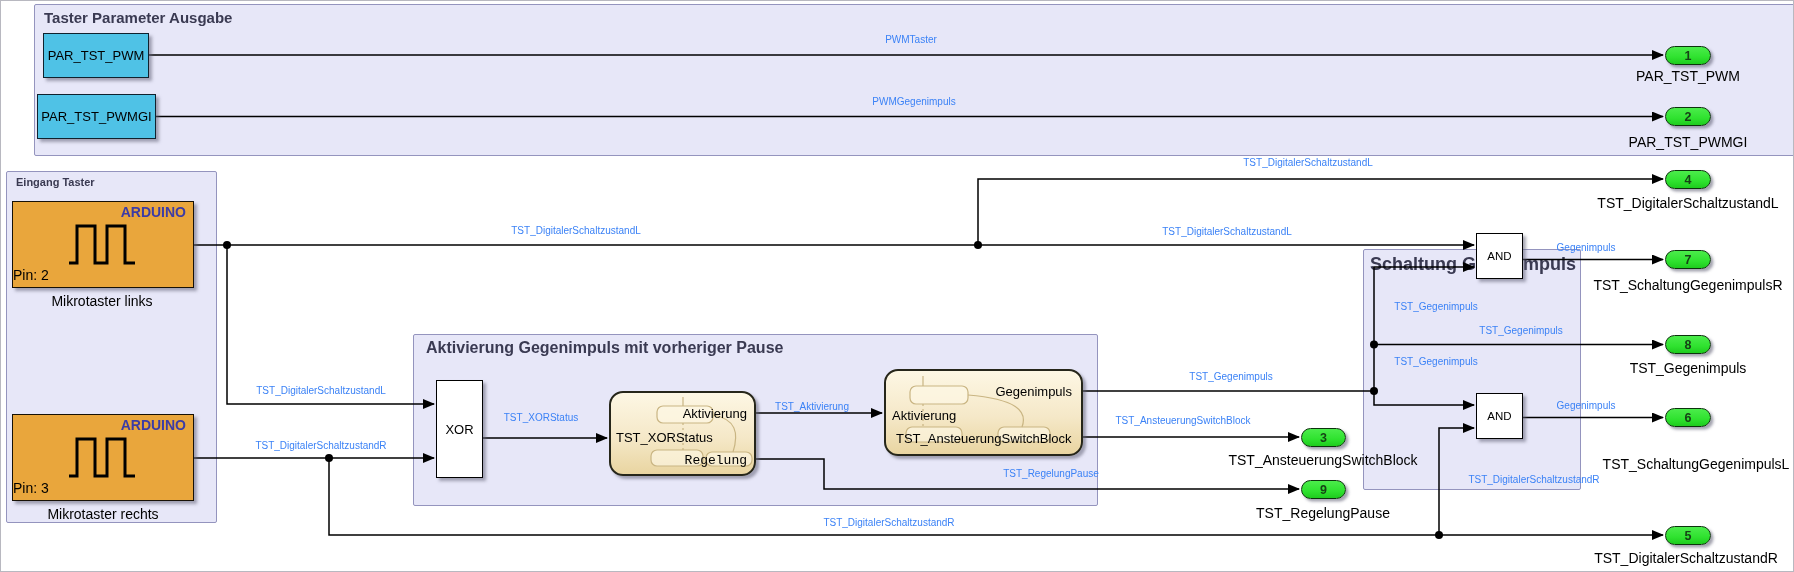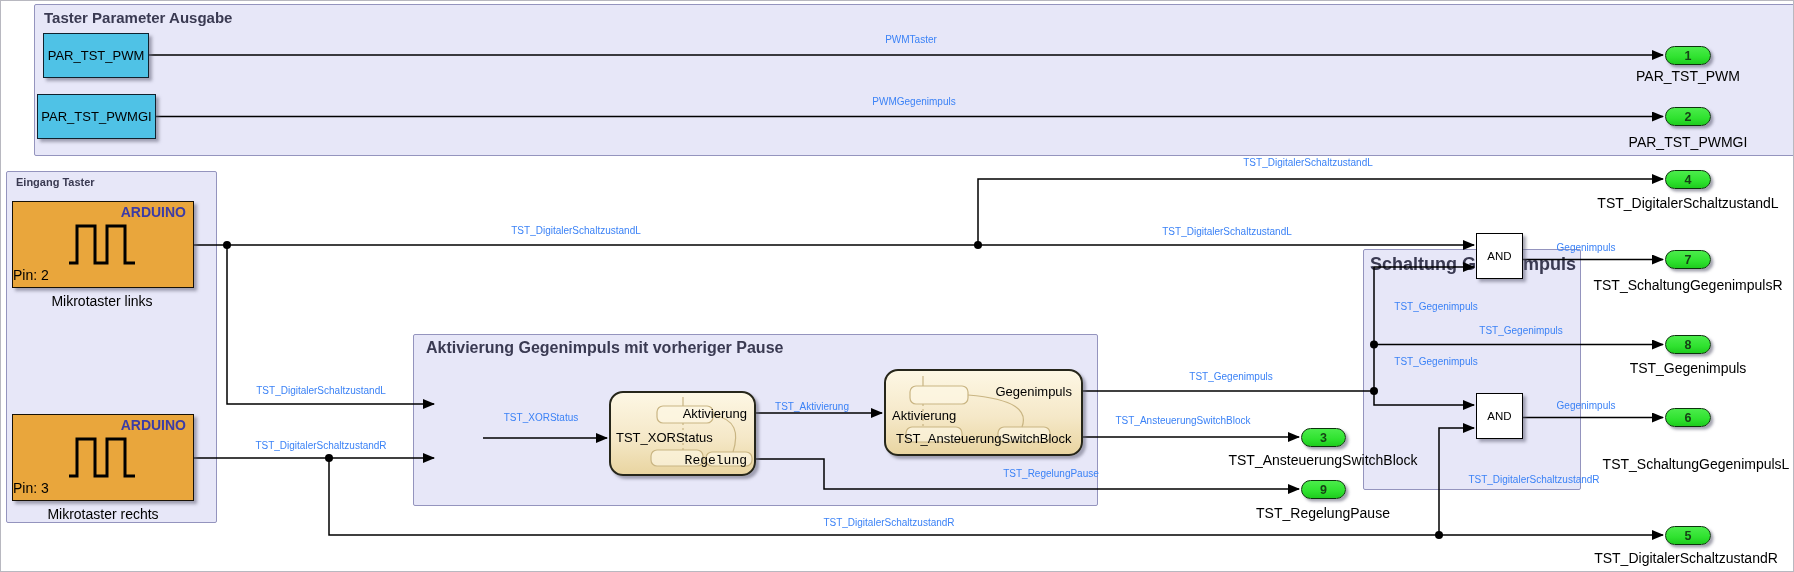--- a/index.html
+++ b/index.html
@@ -118,20 +118,23 @@
 
   <div class="blk orange" style="left:11px;top:413px;width:182px;height:87px;">
     <span class="arduino-brand">ARDUINO</span>
     <svg class="pulse" width="80" height="44" viewBox="0 0 80 44">
       <polyline points="6,41 14,41 14,4 32,4 32,41 44,41 44,4 62,4 62,41 72,41" fill="none" stroke="#000" stroke-width="3"></polyline>
     </svg>
     <span class="pin-label">Pin: 3</span>
   </div>
   <div class="nlabel" style="left:102px;top:505px;">Mikrotaster rechts</div>
 
+  <div class="blk white" style="left:435px;top:379px;width:47px;height:98px;font-size:13px;">
+    <span>XOR</span>
+  </div>
 
   <div class="chart" style="left:608px;top:390px;width:147px;height:85px;">
     <svg class="deco" width="147" height="85" viewBox="0 0 147 85">
       <g stroke="#C9B583" stroke-width="1.2" fill="rgba(253,247,229,.65)">
         <path d="M72,4 V13" fill="none"></path>
         <rect x="46" y="13" width="56" height="17" rx="6"></rect>
         <path d="M72,30 V57" fill="none" stroke-dasharray="2,3"></path>
         <rect x="40" y="57" width="52" height="16" rx="6"></rect>
         <rect x="95" y="59" width="46" height="14" rx="6"></rect>
         <path d="M102,22 C125,26 128,40 122,59" fill="none"></path>

